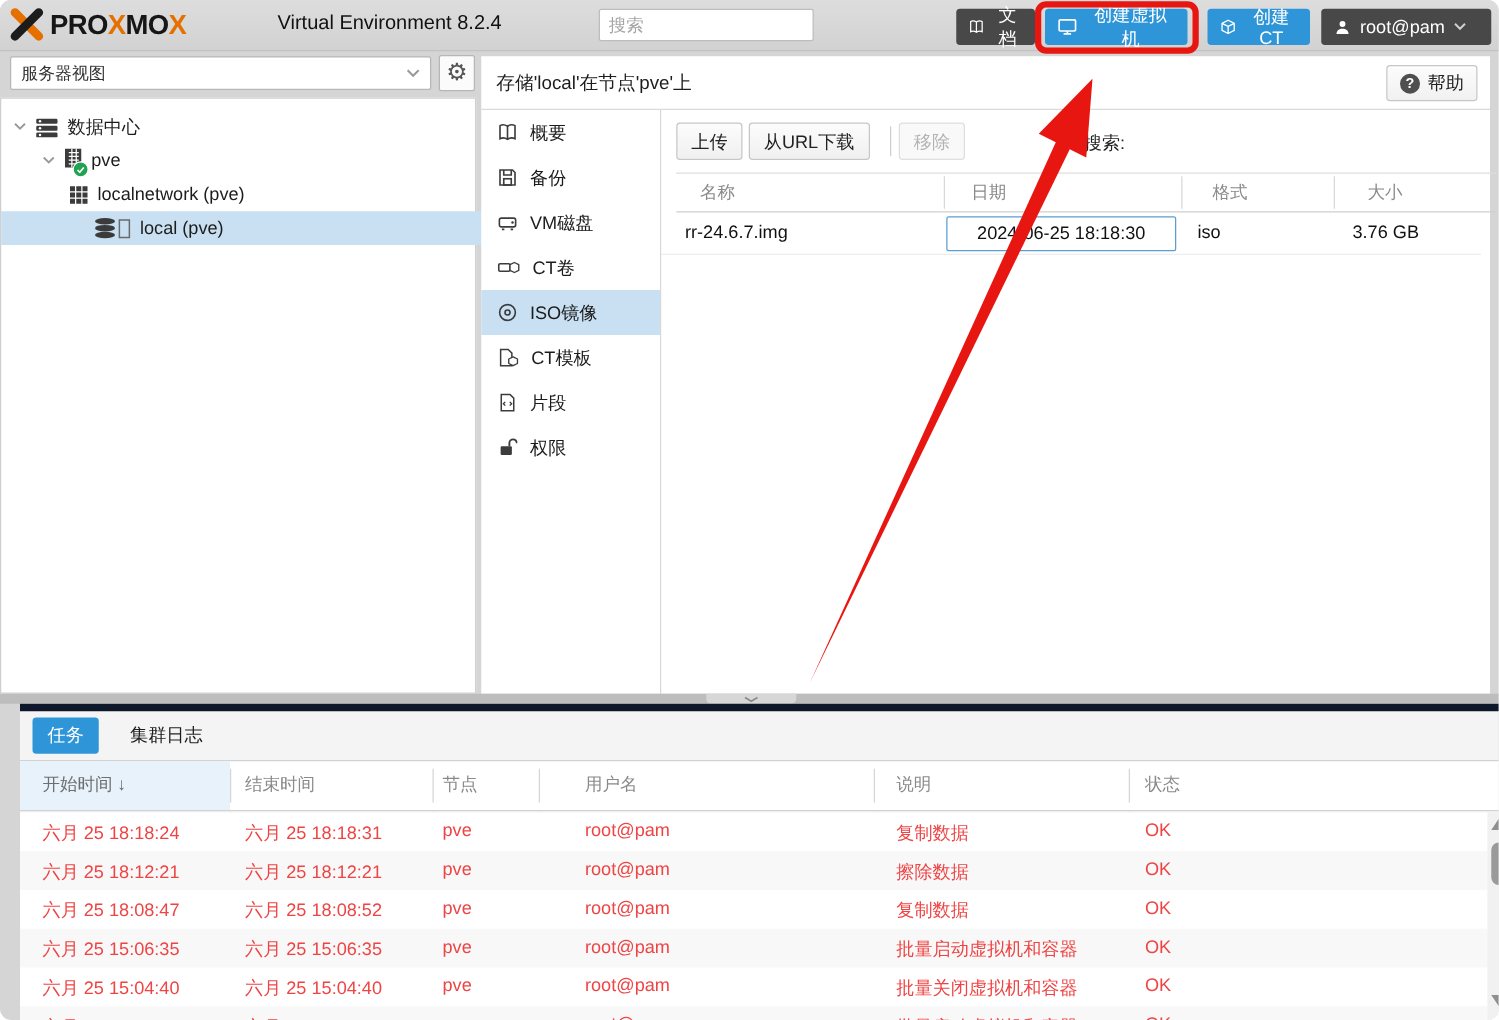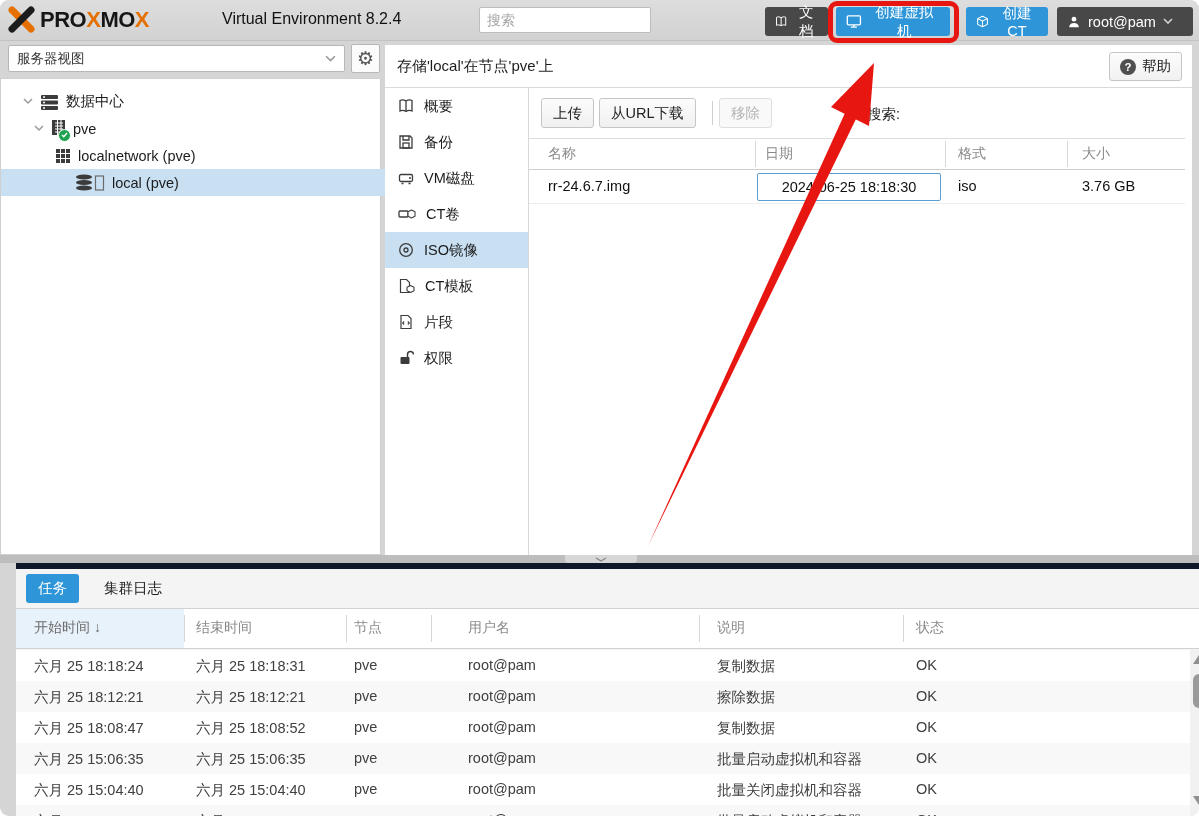--- a/index.html
+++ b/index.html
@@ -53,21 +53,21 @@
   
   .mainpane{position:absolute;left:529px;top:88px;width:663px;height:467px;background:#fff;}
   .pbtn{position:absolute;top:10px;height:30px;background:linear-gradient(#fcfcfc,#f0f0f0);border:1px solid #c6c6c6;
         border-radius:3px;font-size:14.5px;color:#222;padding:0 11px;cursor:pointer;font-family:inherit;}
   .pbtn:disabled,.pbtn.disabled{color:#b3b3b3;border-color:#dedede;background:#f9f9f9;cursor:default;}
   .tsep{position:absolute;left:183px;top:13px;width:1px;height:24px;background:#cfcfcf;}
   .slabel{position:absolute;left:338px;top:17px;font-size:14.5px;color:#222;}
   .sinput{position:absolute;left:404px;top:9px;width:252px;height:31px;border:1px solid #c4c4c4;border-radius:2px;
           box-sizing:border-box;padding:0 8px;font-size:14px;color:#222;outline:none;font-family:inherit;}
   .sinput::placeholder{color:#a8a8a8;}
-  .gridhead{position:absolute;left:0;top:50px;width:656px;height:32px;border-top:1px solid #dedede;border-bottom:1px solid #cfcfcf;box-sizing:border-box;}
+  .gridhead{position:absolute;left:12px;top:50px;width:656px;height:32px;border-top:1px solid #dedede;border-bottom:1px solid #cfcfcf;box-sizing:border-box;}
   .gh{position:absolute;top:6px;font-size:14px;color:#8a8a8a;cursor:pointer;}
   .ghline{position:absolute;top:53px;width:1px;height:26px;background:#d8d8d8;}
   .grow{position:absolute;left:0;top:82px;width:656px;height:34px;border-bottom:1px solid #ededed;box-sizing:border-box;font-size:14.5px;color:#111;}
   .gcell{position:absolute;top:8px;}
   .datecell{position:absolute;left:228px;top:3px;width:184px;height:28px;border:1px solid #5a9fd4;border-radius:2px;
             box-sizing:border-box;display:flex;align-items:center;justify-content:center;font-size:14.5px;color:#111;cursor:pointer;}
   
   .splitter{position:absolute;left:0;top:555px;width:1199px;height:8px;background:#bdbdbd;}
   .sphandle{position:absolute;left:565px;top:0;width:72px;height:8px;background:#d7d7d7;border-radius:0 0 4px 4px;cursor:row-resize;
             display:flex;align-items:center;justify-content:center;}
@@ -76,21 +76,21 @@
                box-sizing:border-box;overflow:hidden;}
   .tab-active{position:absolute;left:10px;top:5px;height:29px;padding:0 12px;background:#2e96d8;color:#fff;border:none;
               border-radius:3px;font-size:14.5px;cursor:pointer;font-family:inherit;}
   .tab-plain{position:absolute;left:88px;top:10px;font-size:14.5px;color:#1d1d1d;cursor:pointer;}
   .thead{position:absolute;left:0;top:39px;width:1192px;height:41px;background:#fff;border-top:1px solid #d2d2d2;
          border-bottom:1px solid #d2d2d2;box-sizing:border-box;}
   .thead .c1bg{position:absolute;left:0;top:0;width:168px;height:39px;background:#e8f2fa;}
   .th{position:absolute;top:10px;font-size:14px;color:#8a8a8a;cursor:pointer;}
   .thline{position:absolute;top:46px;width:1px;height:27px;background:#d6d6d6;}
   .bvline{position:absolute;top:80px;width:1px;height:173px;background:#e9e9e9;}
-  .task-row{position:absolute;left:0;width:1174px;height:37px;border-bottom:1px solid #e6e6e6;box-sizing:border-box;font-size:14.5px;color:#404040;}
+  .task-row{position:absolute;left:0;width:1174px;height:37px;border-bottom:1px solid #e6e6e6;box-sizing:border-box;font-size:14.5px;color:#ef4444;}
   .task-row.alt{background:#f8f8f8;}
   .task-row.plain{background:#fff;}
   .tc{position:absolute;top:7px;}
   
   .sbar{position:absolute;left:1174px;top:81px;width:18px;height:172px;background:#f1f1f1;}
   .sb-up{position:absolute;left:3px;top:5px;width:0;height:0;border-left:6px solid transparent;border-right:6px solid transparent;
          border-bottom:9px solid #8f8f8f;cursor:pointer;}
   .sb-dn{position:absolute;left:3px;top:146px;width:0;height:0;border-left:6px solid transparent;border-right:6px solid transparent;
          border-top:9px solid #8f8f8f;cursor:pointer;}
   .sb-th{position:absolute;left:3px;top:24px;width:12px;height:34px;background:#9a9a9a;border-radius:6px;cursor:pointer;}
@@ -152,21 +152,21 @@
   <div class="combo">
     <span>服务器视图</span>
       <span class="spacer"></span>
     <svg width="11" height="8" viewBox="0 0 10 7">
       <polyline points="1,1 5,5 9,1" fill="none" stroke="#9a9a9a" stroke-width="1.5"></polyline>
     </svg>
   </div>
   <div class="gearbtn">⚙</div>
 
   <div class="treepanel">
-    <div class="trow" style="top:9px;padding-left:22px;">
+    <div class="trow" style="top:9px;padding-left:10px;">
       <svg width="10" height="7" viewBox="0 0 10 7">
         <polyline points="1,1 5,5 9,1" fill="none" stroke="#9a9a9a" stroke-width="1.5"></polyline>
       </svg>
       <svg width="19" height="16" viewBox="0 0 19 16">
         <rect x="1" y="1" width="17" height="4" rx="1" fill="#3b3b3b"></rect>
           <circle cx="4" cy="3" r="1" fill="#fff"></circle>
         <rect x="1" y="6.5" width="17" height="4" rx="1" fill="#3b3b3b"></rect>
           <circle cx="4" cy="8.5" r="1" fill="#fff"></circle>
         <rect x="1" y="12" width="17" height="4" rx="1" fill="#3b3b3b"></rect>
           <circle cx="4" cy="14" r="1" fill="#fff"></circle>

